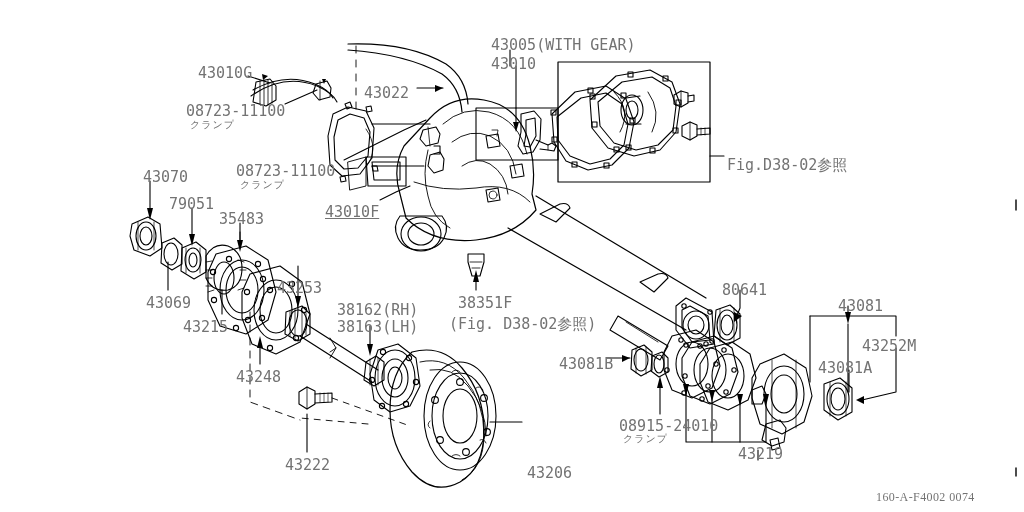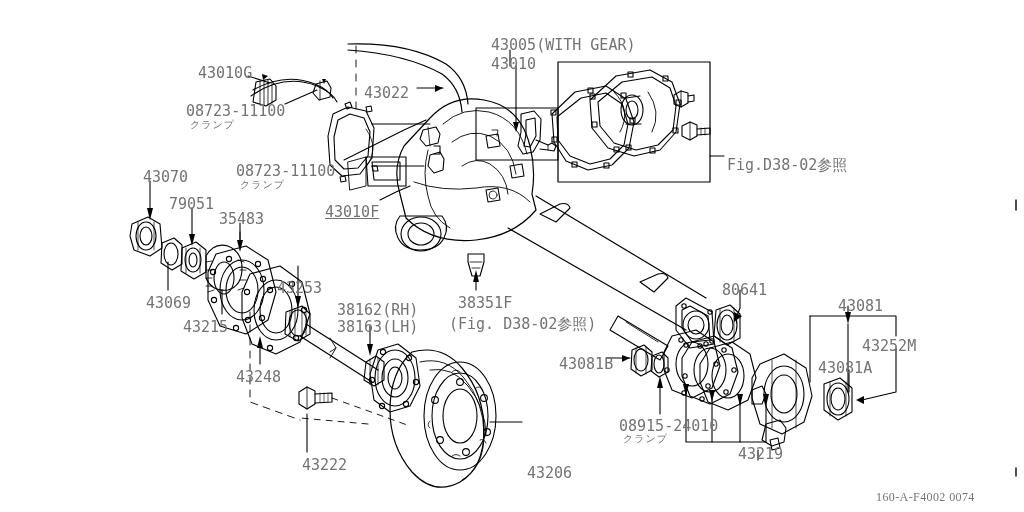--- a/index.html
+++ b/index.html
@@ -420,21 +420,21 @@
       <div class="lbl" style="left: 236px; top: 164px;">08723-11100</div>
       <div class="lbl jp" style="left: 240px; top: 180px;">クランプ</div>
       <div class="lbl" style="left: 325px; top: 205px; text-decoration: underline;">43010F</div>
       <div class="lbl" style="left: 131px; top: 170px; margin-left: 12px;">43070</div>
       <div class="lbl" style="left: 169px; top: 197px;">79051</div>
       <div class="lbl" style="left: 219px; top: 212px;">35483</div>
       <div class="lbl" style="left: 277px; top: 255px; margin-top: 26px;">43253</div>
       <div class="lbl" style="left: 146px; top: 296px;">43069</div>
       <div class="lbl" style="left: 183px; top: 320px;">43215</div>
       <div class="lbl" style="left: 236px; top: 370px;">43248</div>
-      <div class="lbl" style="left: 285px; top: 458px; margin-left: 17px;">43222</div>
+      <div class="lbl" style="left: 285px; top: 458px;">43222</div>
       <div class="lbl" style="left: 337px; top: 303px;">38162(RH)</div>
       <div class="lbl" style="left: 337px; top: 320px;">38163(LH)</div>
       <div class="lbl" style="left: 458px; top: 296px;">38351F</div>
       <div class="lbl" style="left: 449px; top: 317px;">(Fig. D38-02参照)</div>
       <div class="lbl" style="left: 527px; top: 426px; margin-top: 40px;">43206</div>
       <div class="lbl" style="left: 559px; top: 357px;">43081B</div>
       <div class="lbl" style="left: 619px; top: 419px;">08915-24010</div>
       <div class="lbl jp" style="left: 623px; top: 434px;">クランプ</div>
       <div class="lbl" style="left: 722px; top: 283px;">80641</div>
       <div class="lbl" style="left: 738px; top: 447px;">43219</div>

